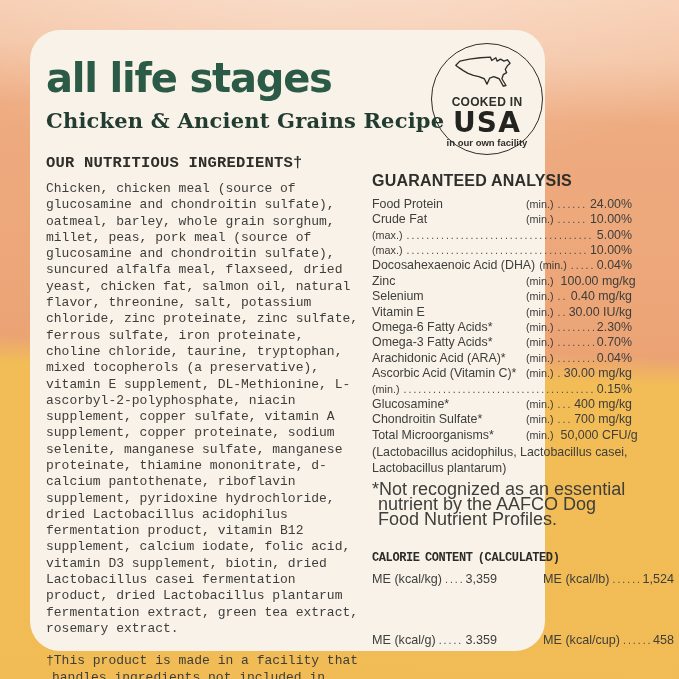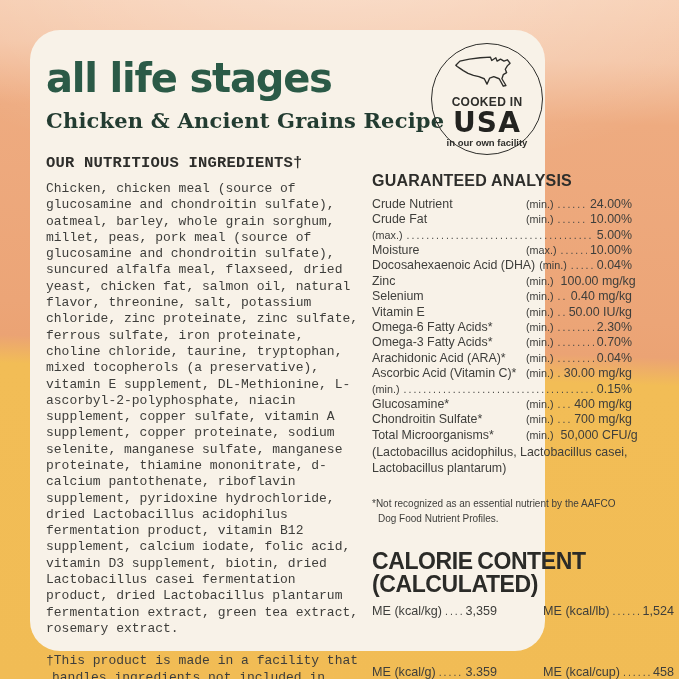--- a/index.html
+++ b/index.html
@@ -63,24 +63,24 @@
   .ing-foot{margin-top:16px;padding-left:6px;text-indent:-6px;}
   .ing-live{margin-top:16px;}
   .ga-heading{margin:0 0 7px 0;font-weight:700;font-size:16px;line-height:1.1;letter-spacing:.2px;color:var(--c-ink,#2e2e2b);}
   .ga-row{display:flex;align-items:baseline;font-size:12.4px;line-height:15.4px;color:var(--c-body_text,#3e3e3b);}
   .ga-name{flex:none;min-width:150px;padding-right:4px;white-space:nowrap;}
   .ga-min{flex:none;font-size:10.8px;padding-right:3px;}
   .ga-dots,.cal-dots{flex:1;overflow:hidden;white-space:nowrap;font-size:10.5px;letter-spacing:2px;color:#4a4a46;margin:0 3px 0 1px;}
   .ga-dots::after,.cal-dots::after{content:"......................................................";}
   .ga-val{flex:none;white-space:nowrap;}
   .ga-paren{font-size:12.4px;line-height:15.4px;color:var(--c-body_text,#3e3e3b);margin:2px 0 0 0;}
-  .ga-foot{margin-top:20px;font-size:10px;line-height:15.2px;color:var(--c-body_text,#3e3e3b);padding-left:6px;text-indent:-6px;}
+  .ga-foot{margin-top:6px;font-size:18px;line-height:15.2px;color:var(--c-body_text,#3e3e3b);padding-left:6px;text-indent:-6px;}
   .cal-heading{
-    margin:24px 0 8px 0;font-family:Liberation Sans, sans-serif;
-    font-weight:800;font-size:23px;line-height:1;
+    margin:24px 0 8px 0;font-family:Liberation Mono, monospace;
+    font-weight:800;font-size:12px;line-height:1;
     letter-spacing:-.4px;word-spacing:-1.5px;color:#2b2b28;
   }
   .cal-grid{display:grid;grid-template-columns:125px 131px;column-gap:14px;row-gap:5px;gap:46px;}
   .cal-cell{display:flex;align-items:baseline;font-size:12.6px;line-height:15px;color:var(--c-body_text,#3e3e3b);}
   .cal-label{white-space:nowrap;padding-right:2px;}
   .cal-val{flex:none;white-space:nowrap;}
 </style>
 </head>
 <body>
 
@@ -106,38 +106,37 @@
       <h3 class="sec-heading">OUR NUTRITIOUS INGREDIENTS†</h3>
       <p class="body-text">Chicken, chicken meal (source of glucosamine and chondroitin sulfate), oatmeal, barley, whole grain sorghum, millet, peas, pork meal (source of glucosamine and chondroitin sulfate), suncured alfalfa meal, flaxseed, dried yeast, chicken fat, salmon oil, natural flavor, threonine, salt, potassium chloride, zinc proteinate, zinc sulfate, ferrous sulfate, iron proteinate, choline chloride, taurine, tryptophan, mixed tocopherols (a preservative), vitamin E supplement, DL-Methionine, L-ascorbyl-2-polyphosphate, niacin supplement, copper sulfate, vitamin A supplement, copper proteinate, sodium selenite, manganese sulfate, manganese proteinate, thiamine mononitrate, d-calcium pantothenate, riboflavin supplement, pyridoxine hydrochloride, dried Lactobacillus acidophilus fermentation product, vitamin B12 supplement, calcium iodate, folic acid, vitamin D3 supplement, biotin, dried Lactobacillus casei fermentation product, dried Lactobacillus plantarum fermentation extract, green tea extract, rosemary extract.</p>
       <p class="body-text ing-foot">†This product is made in a facility that handles ingredients not included in this recipe. Trace amounts of these other ingredients may be present.</p>
       <p class="body-text ing-live">Contains a source of live (viable) naturally occurring microorganisms.</p>
     </section>
 
     <section class="col-right">
       <h3 class="ga-heading">GUARANTEED ANALYSIS</h3>
       <div>
           <div class="ga-row">
-            <span class="ga-name">Crude Nutrient</span>
+            <span class="ga-name">Food Protein</span>
             <span class="ga-min">(min.)</span>
             <span class="ga-dots"></span>
             <span class="ga-val">24.00%</span>
           </div>
           <div class="ga-row">
             <span class="ga-name">Crude Fat</span>
             <span class="ga-min">(min.)</span>
             <span class="ga-dots"></span>
             <span class="ga-val">10.00%</span>
           </div>
           <div class="ga-row">
             <span class="ga-min">(max.)</span>
             <span class="ga-dots"></span>
             <span class="ga-val">5.00%</span>
           </div>
           <div class="ga-row">
-            <span class="ga-name">Moisture</span>
             <span class="ga-min">(max.)</span>
             <span class="ga-dots"></span>
             <span class="ga-val">10.00%</span>
           </div>
           <div class="ga-row">
             <span class="ga-name">Docosahexaenoic Acid (DHA)</span>
             <span class="ga-min">(min.)</span>
             <span class="ga-dots"></span>
             <span class="ga-val">0.04%</span>
           </div>
@@ -150,21 +149,21 @@
           <div class="ga-row">
             <span class="ga-name">Selenium</span>
             <span class="ga-min">(min.)</span>
             <span class="ga-dots"></span>
             <span class="ga-val">0.40 mg/kg</span>
           </div>
           <div class="ga-row">
             <span class="ga-name">Vitamin E</span>
             <span class="ga-min">(min.)</span>
             <span class="ga-dots"></span>
-            <span class="ga-val">50.00 IU/kg</span>
+            <span class="ga-val">30.00 IU/kg</span>
           </div>
           <div class="ga-row">
             <span class="ga-name">Omega-6 Fatty Acids*</span>
             <span class="ga-min">(min.)</span>
             <span class="ga-dots"></span>
             <span class="ga-val">2.30%</span>
           </div>
           <div class="ga-row">
             <span class="ga-name">Omega-3 Fatty Acids*</span>
             <span class="ga-min">(min.)</span>

